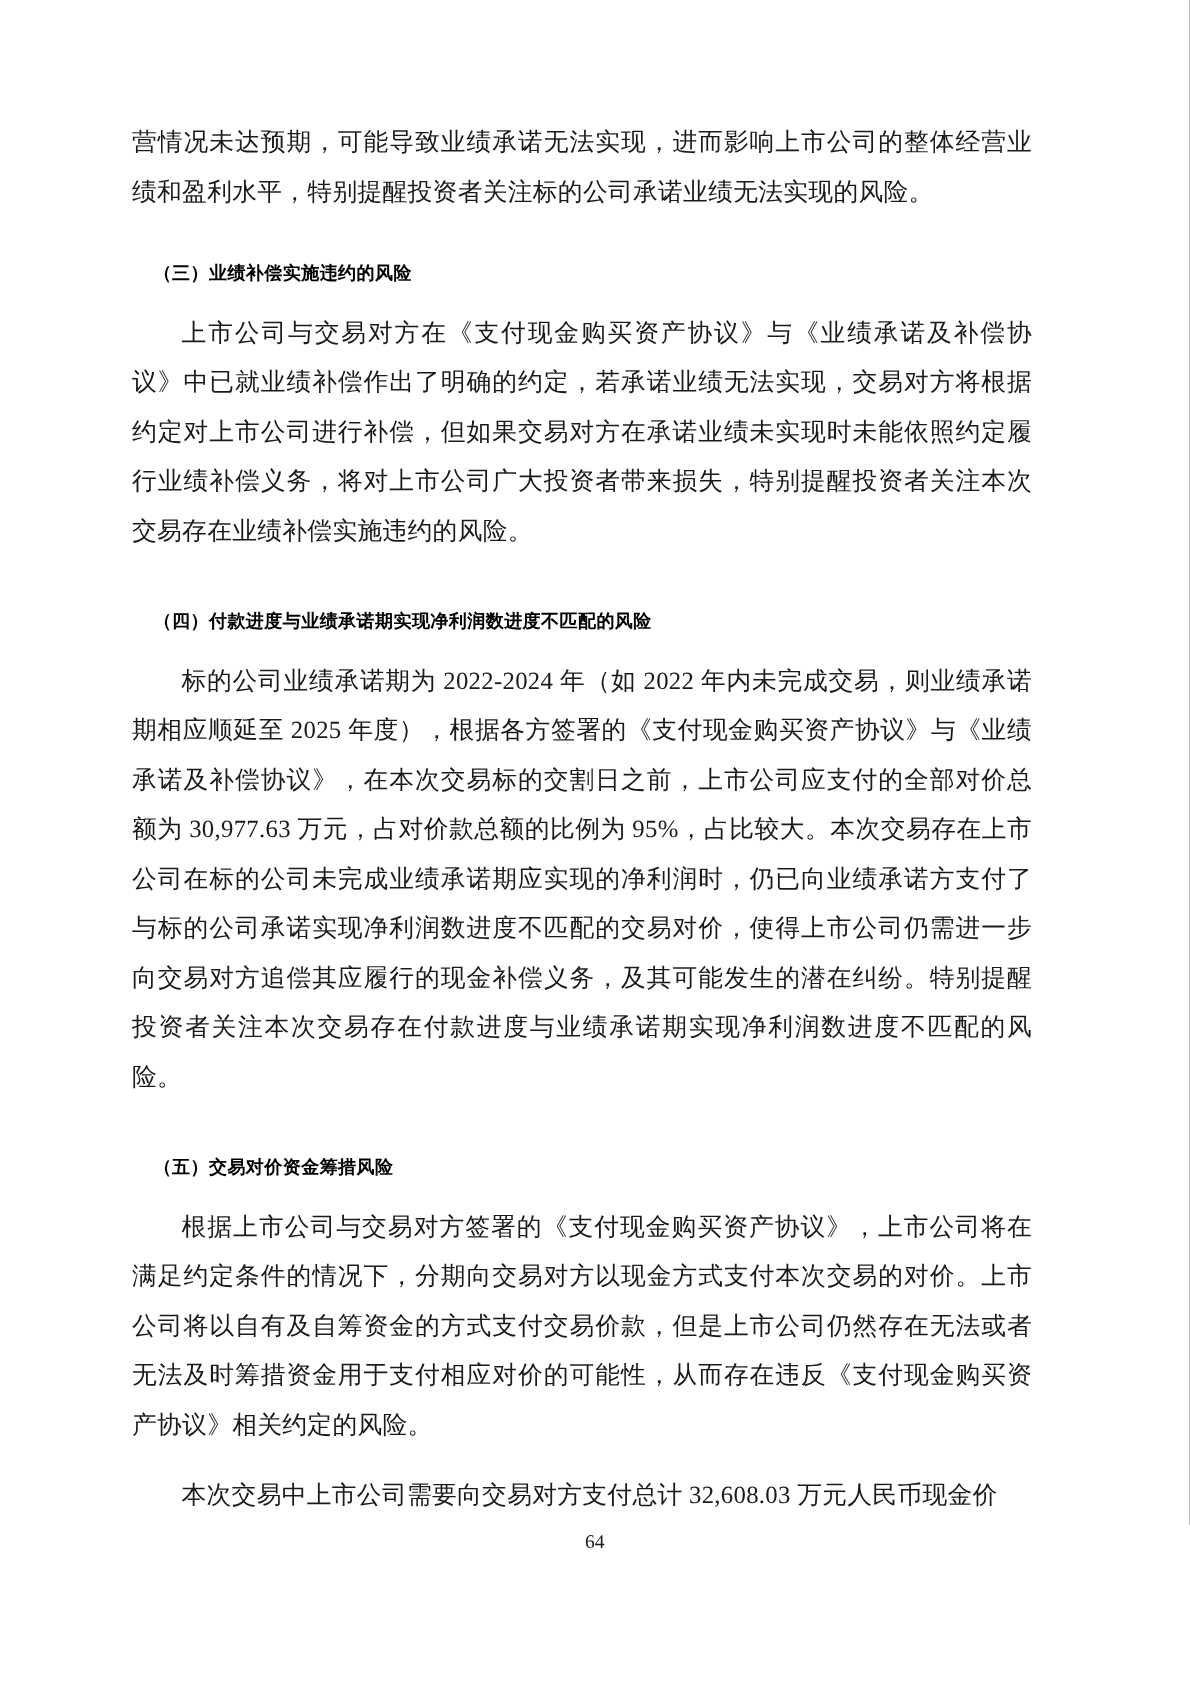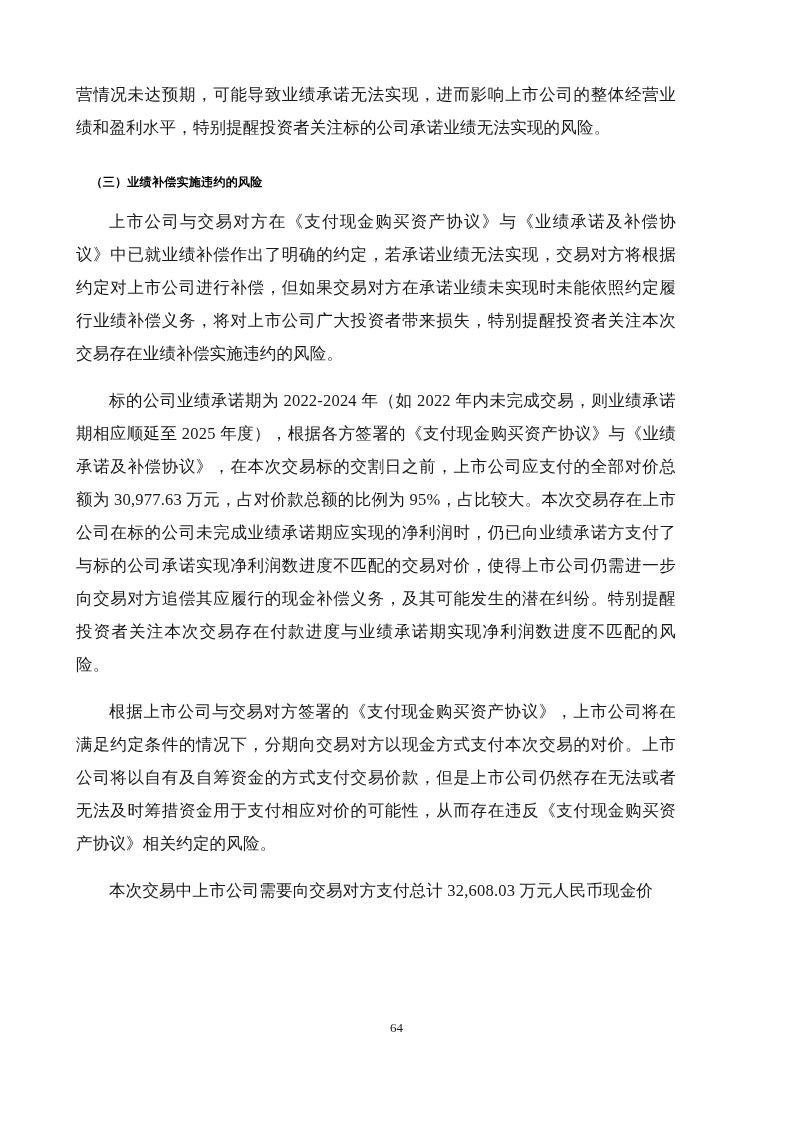--- a/index.html
+++ b/index.html
@@ -14,21 +14,21 @@
     width: 793px;
     height: 1122px;
     background: #ffffff;
     position: relative;
     margin: 0 auto;
     box-sizing: border-box;
     overflow: hidden;
   }
   .page-inner {
     position: absolute;
-    left: 76px;
+    left: 88px;
     top: 78px;
     width: 600px;
   }
   .para {
     font-size: 16.5px;
     line-height: 33px;
     color: #1a1a1a;
     text-align: justify;
     text-justify: inter-ideograph;
     margin: 0 0 0 0;
@@ -69,25 +69,27 @@
     <p class="para">营情况未达预期，可能导致业绩承诺无法实现，进而影响上市公司的整体经营业绩和盈利水平，特别提醒投资者关注标的公司承诺业绩无法实现的风险。</p>
 
     <div class="gap-sm"></div>
 
     <h2 class="heading">（三）业绩补偿实施违约的风险</h2>
 
     <p class="para indent">上市公司与交易对方在《支付现金购买资产协议》与《业绩承诺及补偿协议》中已就业绩补偿作出了明确的约定，若承诺业绩无法实现，交易对方将根据约定对上市公司进行补偿，但如果交易对方在承诺业绩未实现时未能依照约定履行业绩补偿义务，将对上市公司广大投资者带来损失，特别提醒投资者关注本次交易存在业绩补偿实施违约的风险。</p>
 
     <div class="gap-md"></div>
 
+    <h2 class="heading">（四）付款进度与业绩承诺期实现净利润数进度不匹配的风险</h2>
 
     <p class="para indent">标的公司业绩承诺期为 2022-2024 年（如 2022 年内未完成交易，则业绩承诺期相应顺延至 2025 年度），根据各方签署的《支付现金购买资产协议》与《业绩承诺及补偿协议》，在本次交易标的交割日之前，上市公司应支付的全部对价总额为 30,977.63 万元，占对价款总额的比例为 95%，占比较大。本次交易存在上市公司在标的公司未完成业绩承诺期应实现的净利润时，仍已向业绩承诺方支付了与标的公司承诺实现净利润数进度不匹配的交易对价，使得上市公司仍需进一步向交易对方追偿其应履行的现金补偿义务，及其可能发生的潜在纠纷。特别提醒投资者关注本次交易存在付款进度与业绩承诺期实现净利润数进度不匹配的风险。</p>
 
     <div class="gap-md"></div>
 
+    <h2 class="heading">（五）交易对价资金筹措风险</h2>
 
     <p class="para indent">根据上市公司与交易对方签署的《支付现金购买资产协议》，上市公司将在满足约定条件的情况下，分期向交易对方以现金方式支付本次交易的对价。上市公司将以自有及自筹资金的方式支付交易价款，但是上市公司仍然存在无法或者无法及时筹措资金用于支付相应对价的可能性，从而存在违反《支付现金购买资产协议》相关约定的风险。</p>
 
     <div class="gap-md"></div>
 
 
     <p class="para indent">本次交易中上市公司需要向交易对方支付总计 32,608.03 万元人民币现金价</p>
 
   </div>
 

